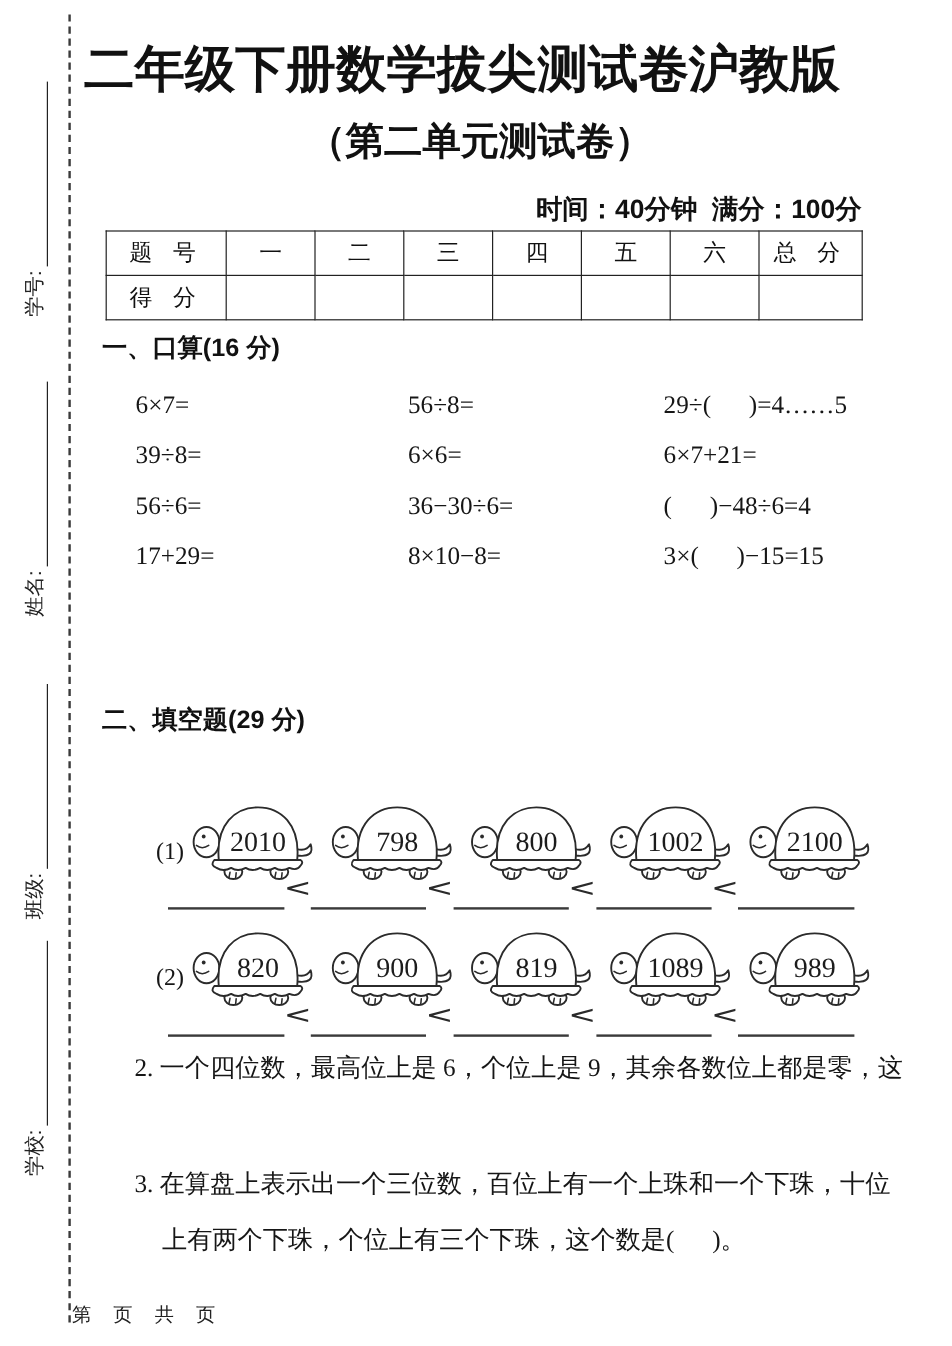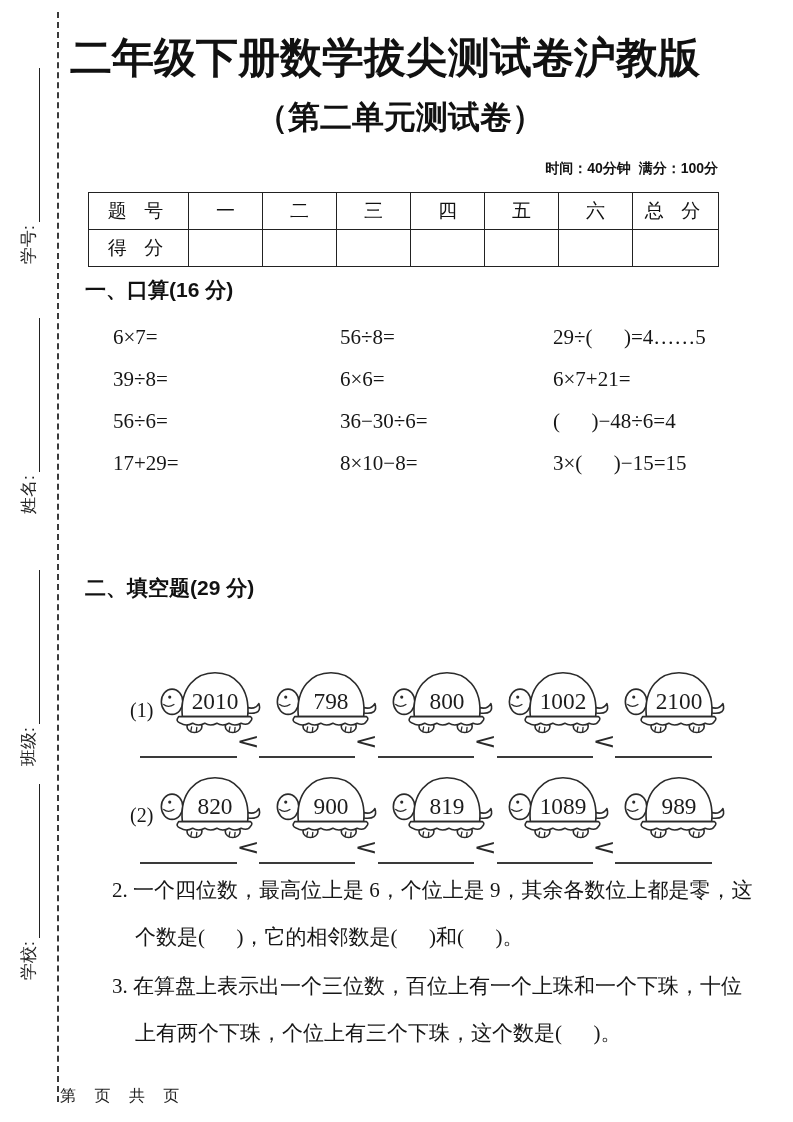--- a/index.html
+++ b/index.html
@@ -30,21 +30,21 @@
     font-size:42px;font-weight:bold;
     font-family:"Liberation Sans", sans-serif;letter-spacing:0px;color:#111;
   }
   .subtitle{
     position:absolute;left:70px;top:96px;width:660px;
     text-align:center;font-size:32px;font-weight:bold;
     font-family:"Liberation Sans", sans-serif;color:#111;
   }
   .meta{
     position:absolute;left:88px;top:160px;width:630px;
-    text-align:right;font-size:14px;font-weight:bold;
+    text-align:right;font-size:22px;font-weight:bold;
     font-family:"Liberation Sans", sans-serif;white-space:pre;color:#111;
   }
   
   .score-table{
     position:absolute;left:88px;top:192px;
     border-collapse:collapse;table-layout:fixed;
   }
   .score-table td{
     border:1.6px solid #222;height:36px;padding:0;
     text-align:center;vertical-align:middle;
@@ -171,21 +171,21 @@
     <span class="oral-cell">56÷6=</span>
     <span class="oral-cell">36−30÷6=</span>
     <span class="oral-cell">(      )−48÷6=4</span>
     <span class="oral-cell">17+29=</span>
     <span class="oral-cell">8×10−8=</span>
     <span class="oral-cell">3×(      )−15=15</span>
     <span class="oral-cell"></span>
     <span class="oral-cell"></span>
   </div>
 
-  <div class="sec-heading" style="top:574px">二、填空题(29 分)</div>
+  <div class="sec-heading" style="top:586px">二、填空题(29 分)</div>
 
 
   <div class="turtle-row" style="top:660px">
     <span class="row-label">(1)</span>
 
     <svg class="turtle" width="112" height="76" viewBox="0 0 120 80">
       <ellipse class="stroke" cx="38" cy="70.5" rx="8" ry="6.5"></ellipse>
         <path class="thin" d="M34,76 l1,-5 M40,76.5 l0.5,-5"></path>
       <ellipse class="stroke" cx="79" cy="70.5" rx="8" ry="6.5"></ellipse>
         <path class="thin" d="M75,76 l1,-5 M81,76.5 l0.5,-5"></path>
@@ -338,20 +338,19 @@
     <span class="cmp-blank"></span>
     <span class="cmp-lt">&lt;</span>
     <span class="cmp-blank"></span>
     <span class="cmp-lt">&lt;</span>
     <span class="cmp-blank"></span>
     <span class="cmp-lt">&lt;</span>
     <span class="cmp-blank"></span>
   </div>
 
   <div class="q-text" style="top:876px">2. 一个四位数，最高位上是 6，个位上是 9，其余各数位上都是零，这</div>
-  <div class="q-text q-line2" style="top:923px">个数是(      )，它的相邻数是(      )和(      )。</div>
 
   <div class="q-text" style="top:972px">3. 在算盘上表示出一个三位数，百位上有一个上珠和一个下珠，十位</div>
   <div class="q-text q-line2" style="top:1019px">上有两个下珠，个位上有三个下珠，这个数是(      )。</div>
 
   <div class="footer">第 页 共 页</div>
 
 </div>
 
 </body></html>

